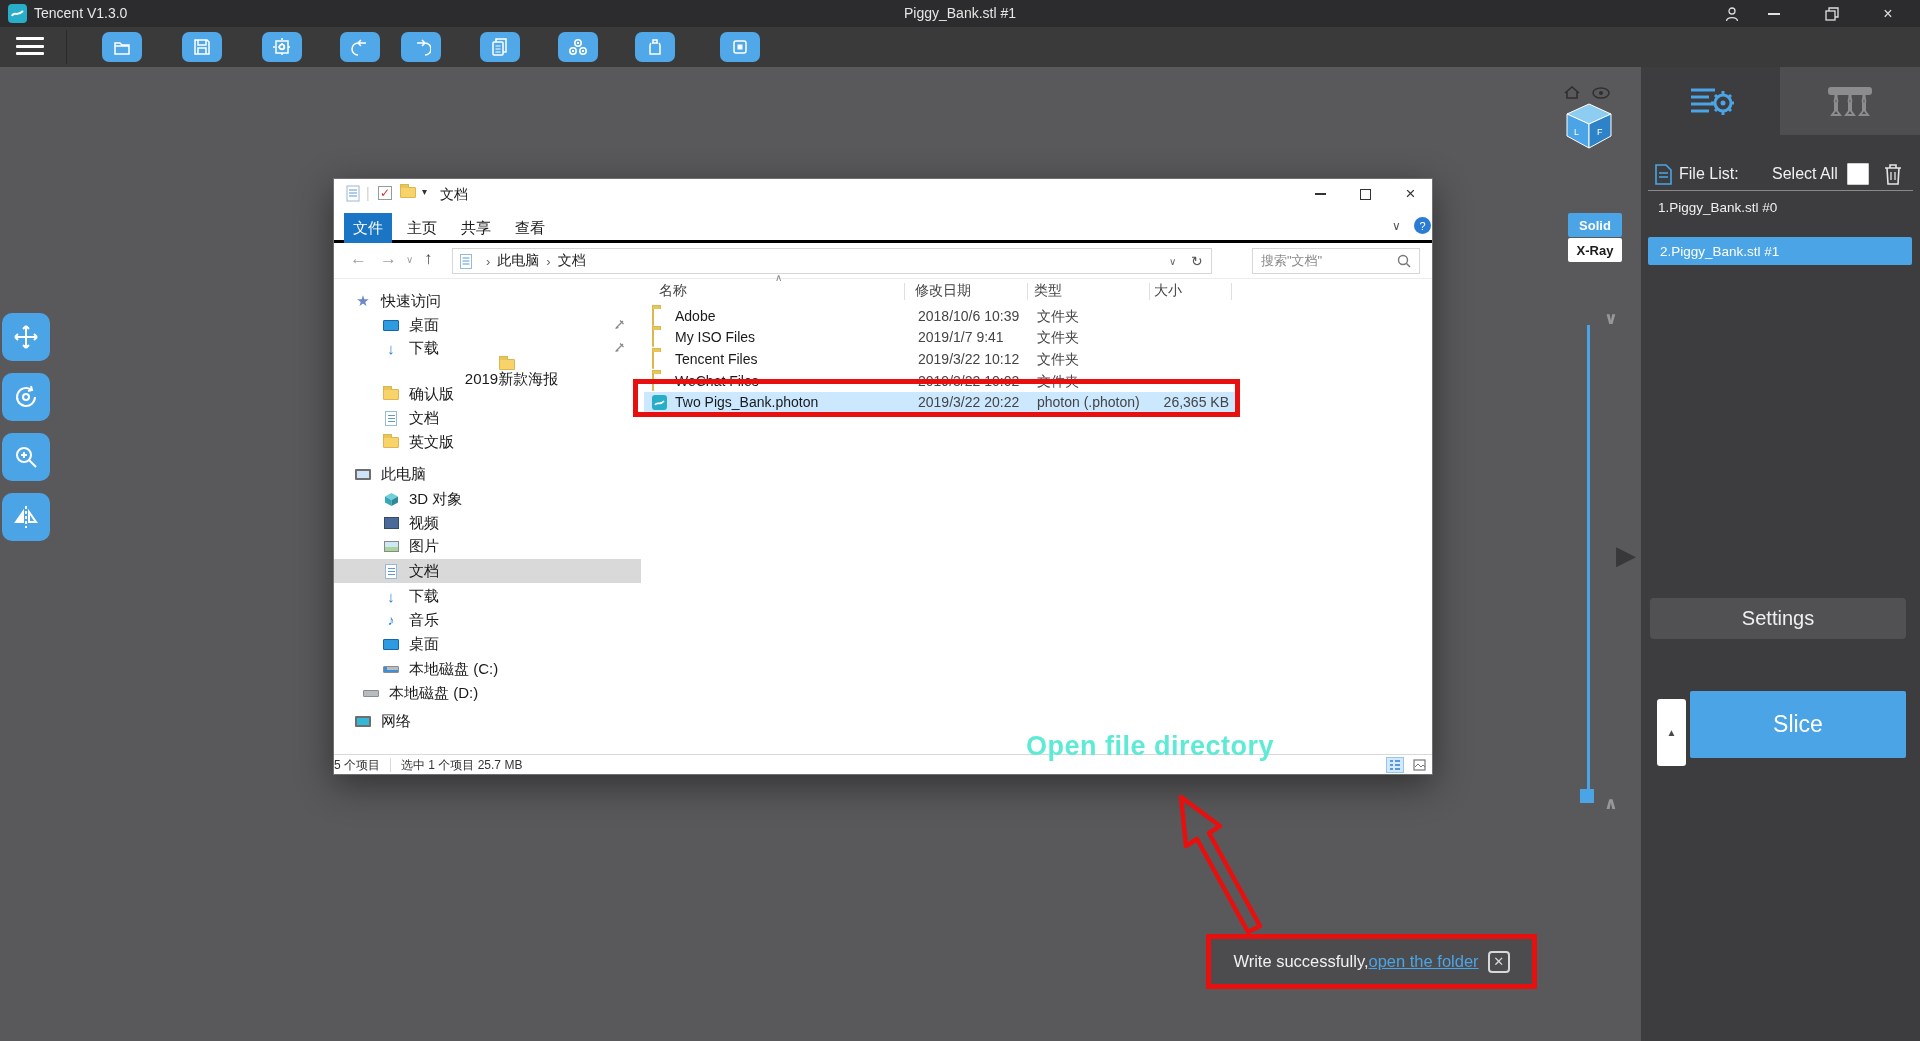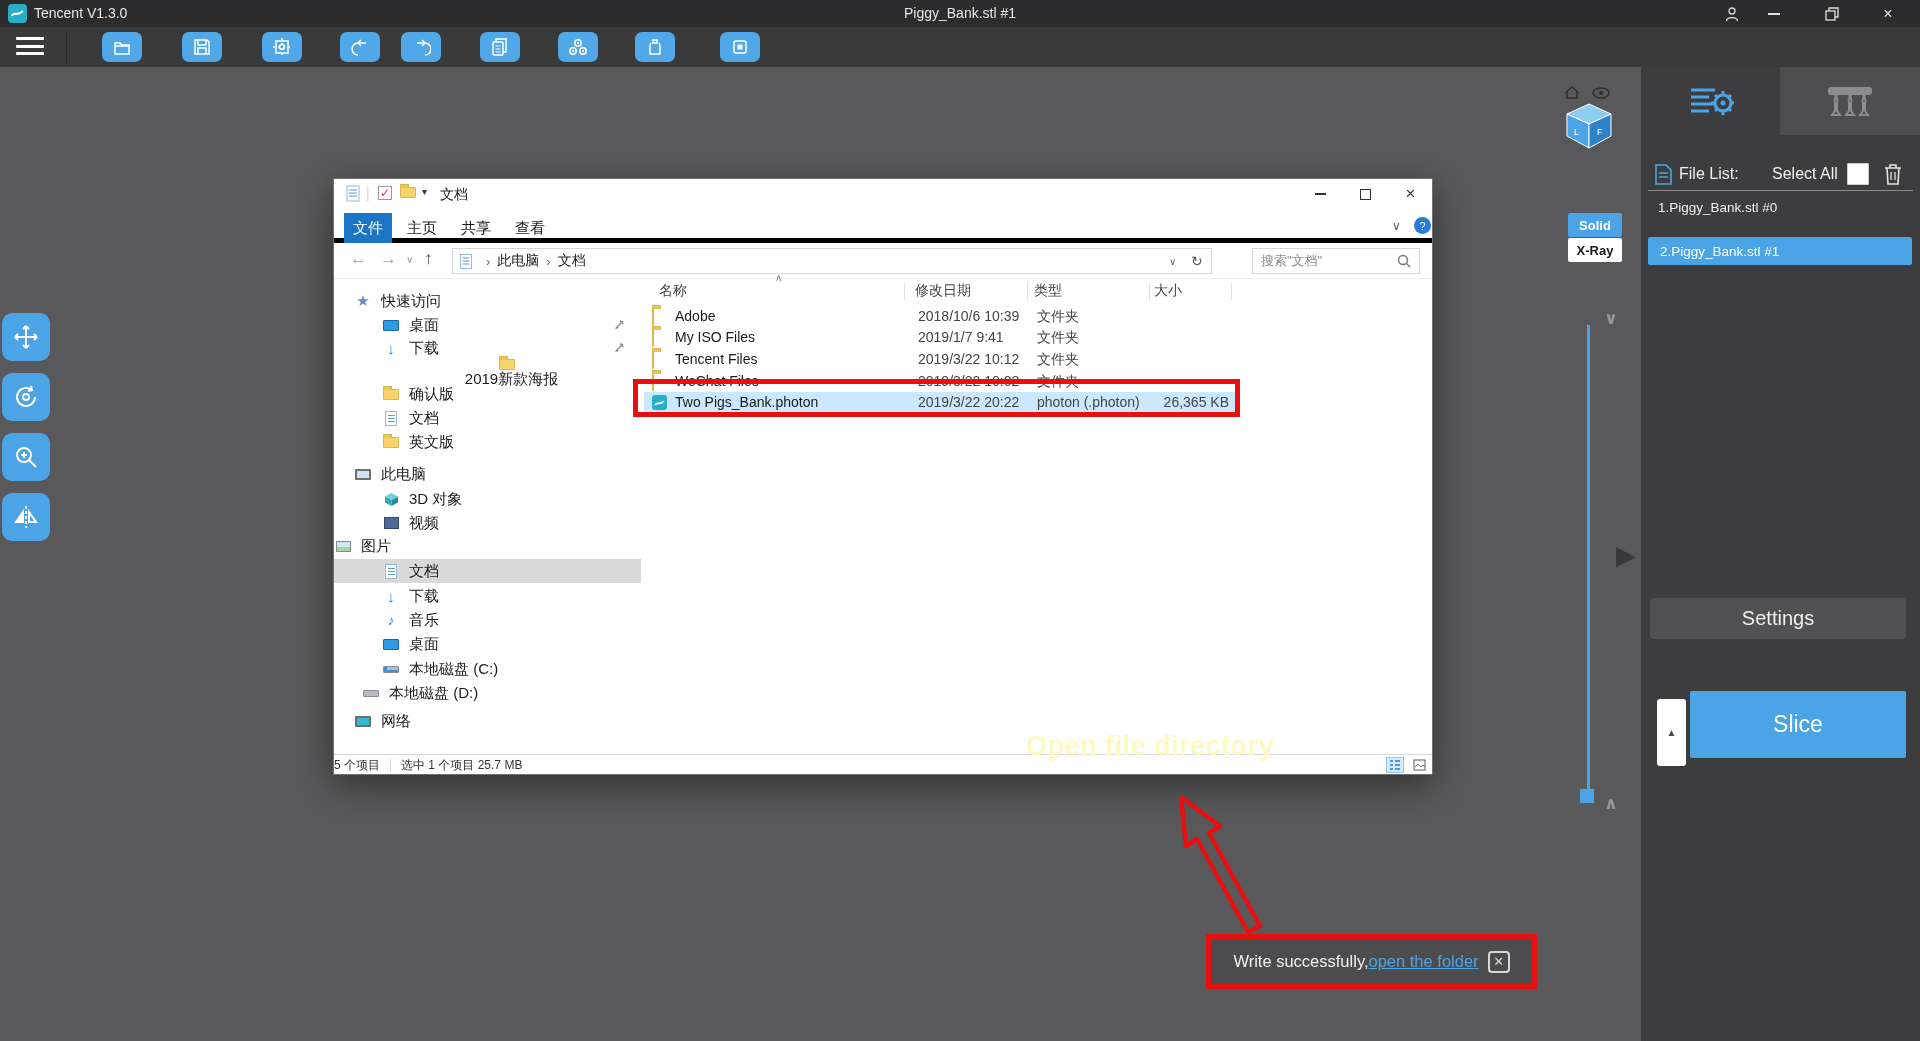--- a/index.html
+++ b/index.html
@@ -45,21 +45,21 @@
   .fitem1 { position:absolute; left:7px; top:170px; width:264px; height:28px; background:#4ba4e6; border-radius:2px; color:#fff; font-size:13.5px; display:flex; align-items:center; padding-left:12px; }
   .settings-btn { position:absolute; left:9px; top:531px; width:256px; height:41px; background:#515153; border-radius:4px; color:#f0f0f0; font-size:20px; display:flex; align-items:center; justify-content:center; }
   .slice-arrow { position:absolute; left:16px; top:632px; width:29px; height:67px; background:#fff; border-radius:3px; color:#4a4a4a; font-size:10px; display:flex; align-items:center; justify-content:center; }
   .slice-btn { position:absolute; left:49px; top:624px; width:216px; height:67px; background:#4ba4e6; border-radius:2px; color:#fff; font-size:23px; display:flex; align-items:center; justify-content:center; }
 
   
   .explorer { position:absolute; left:333px; top:178px; width:1100px; height:597px; background:#fff; border:1px solid #707070; box-shadow:0 10px 34px rgba(0,0,0,.45); font-size:14px; color:#1a1a1a; }
   .ex-titlebar { position:absolute; left:0; top:0; width:100%; height:30px; background:#fff; }
   .ex-title { position:absolute; left:106px; top:7px; font-size:14px; }
   .ex-winbtn { position:absolute; top:0; width:45px; height:30px; display:flex; align-items:center; justify-content:center; color:#333; font-size:14px; }
-  .ex-ribbon { position:absolute; left:0; top:30px; width:100%; height:34px; border-bottom:5px solid #000000; background:#fff; }
+  .ex-ribbon { position:absolute; left:0; top:30px; width:100%; height:34px; border-bottom:3px solid #000000; background:#fff; }
   .ex-tab { position:absolute; top:4px; height:30px; display:flex; align-items:center; justify-content:center; font-size:15px; }
   .ex-tab-file { left:10px; width:48px; background:#1a76c4; color:#fff; }
   .ex-addr { position:absolute; left:0; top:64px; width:100%; height:36px; border-bottom:1px solid #ececec; background:#fff; }
   .addr-btn { position:absolute; top:6px; font-size:17px; color:#a0a0a0; }
   .addr-field { position:absolute; left:118px; top:5px; width:760px; height:26px; border:1px solid #d6d6d6; display:flex; align-items:center; }
   .search-field { position:absolute; left:918px; top:5px; width:168px; height:26px; border:1px solid #d6d6d6; display:flex; align-items:center; color:#8a8a8a; font-size:13px; padding-left:8px; }
   .crumb { font-size:14px; color:#222; }
   .crumb-sep { color:#666; margin:0 7px; font-size:13px; }
 
   .ex-nav { position:absolute; left:0; top:100px; width:307px; height:475px; background:#fff; }
@@ -93,21 +93,21 @@
   .ic-video { width:15px; height:12px; background:#4a6a9a; border:1px solid #33496b; }
   .ic-pic { width:15px; height:11px; border:1px solid #888; background:linear-gradient(#cfe8f8 55%,#a8d59a 45%); }
   .ic-drive { width:16px; height:7px; background:#b8bcc0; border:1px solid #8a8e92; border-radius:1px; }
   .ic-net { width:16px; height:11px; background:#35b8d8; border:2px solid #6e6e6e; border-radius:1px; }
   .arrow-dl { color:#2f7fd6; font-weight:bold; font-size:15px; }
   .note { color:#2f7fd6; font-size:14px; }
   .star { color:#6b88c8; font-size:15px; }
 
   
   .red-rect1 { position:absolute; left:633px; top:379px; width:607px; height:38px; border:5px solid #e80f0f; z-index:30; }
-  .red-label { position:absolute; left:1026px; top:731px; font-size:27px; font-weight:bold; color:#fef9c3; z-index:30; letter-spacing:0.5px; }
+  .red-label { position:absolute; left:1026px; top:731px; font-size:27px; font-weight:bold; color:#5eead4; z-index:30; letter-spacing:0.5px; }
   .arrow-svg { position:absolute; left:0; top:0; z-index:30; pointer-events:none; }
   .toast { position:absolute; left:1206px; top:934px; width:331px; height:55px; border:5px solid #e80f0f; background:#4c4c4e; display:flex; align-items:center; justify-content:center; z-index:30; font-size:16.5px; color:#f0f0f0; }
   .toast a { color:#4ba4e6; text-decoration:underline; }
   .toast-close { width:22px; height:22px; border:2px solid #d8d8d8; border-radius:4px; color:#d8d8d8; font-size:13px; display:flex; align-items:center; justify-content:center; margin-left:9px; }
 </style>
 </head>
 <body>
 
 <div id="canvas">
 
@@ -415,21 +415,21 @@
             </svg>
           </span>
           <span>3D 对象</span>
         </div>
       <div class="nav-item" style="top:232px;padding-left:48px;">
           <span class="nav-ic">
             <span class="ic-video"></span>
           </span>
           <span>视频</span>
         </div>
-      <div class="nav-item" style="top:255px;">
+      <div class="nav-item" style="top:255px;padding-left:48px;">
           <span class="nav-ic">
             <span class="ic-pic"></span>
           </span>
           <span>图片</span>
         </div>
       <div class="nav-item sel" style="top:280px;padding-left:48px;">
           <span class="nav-ic">
             <span class="ic-doc"></span>
           </span>
           <span>文档</span>

